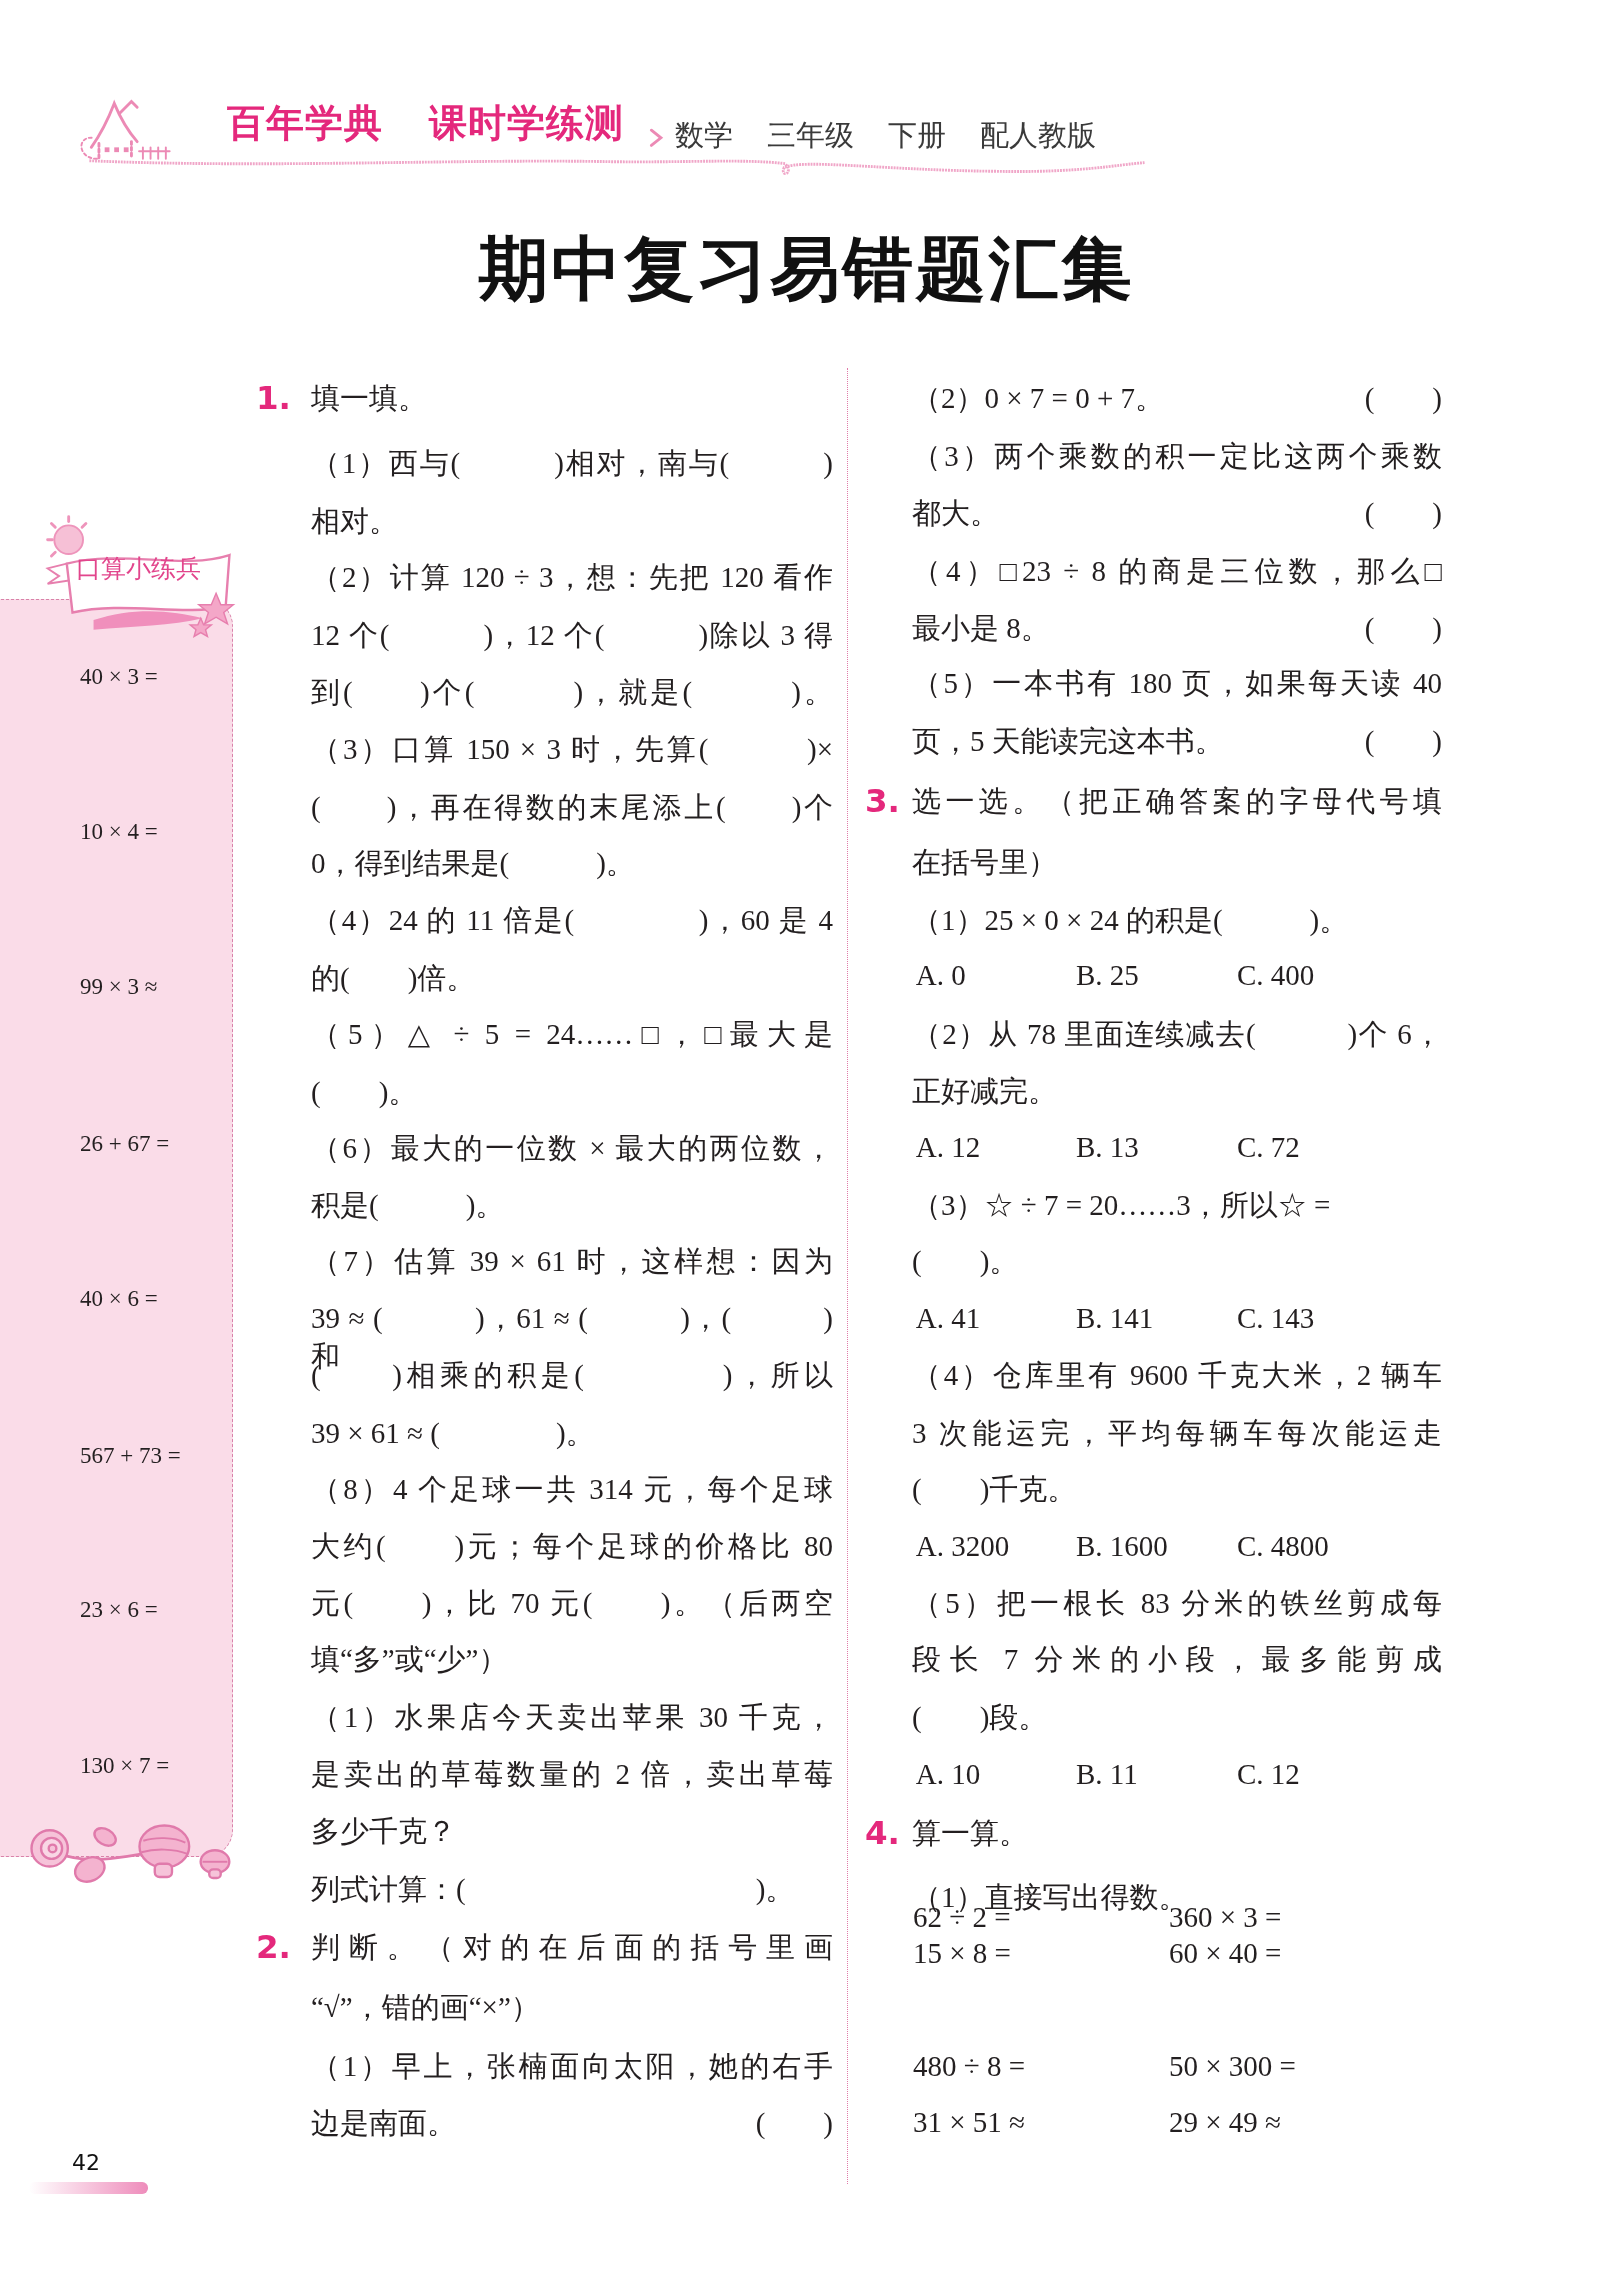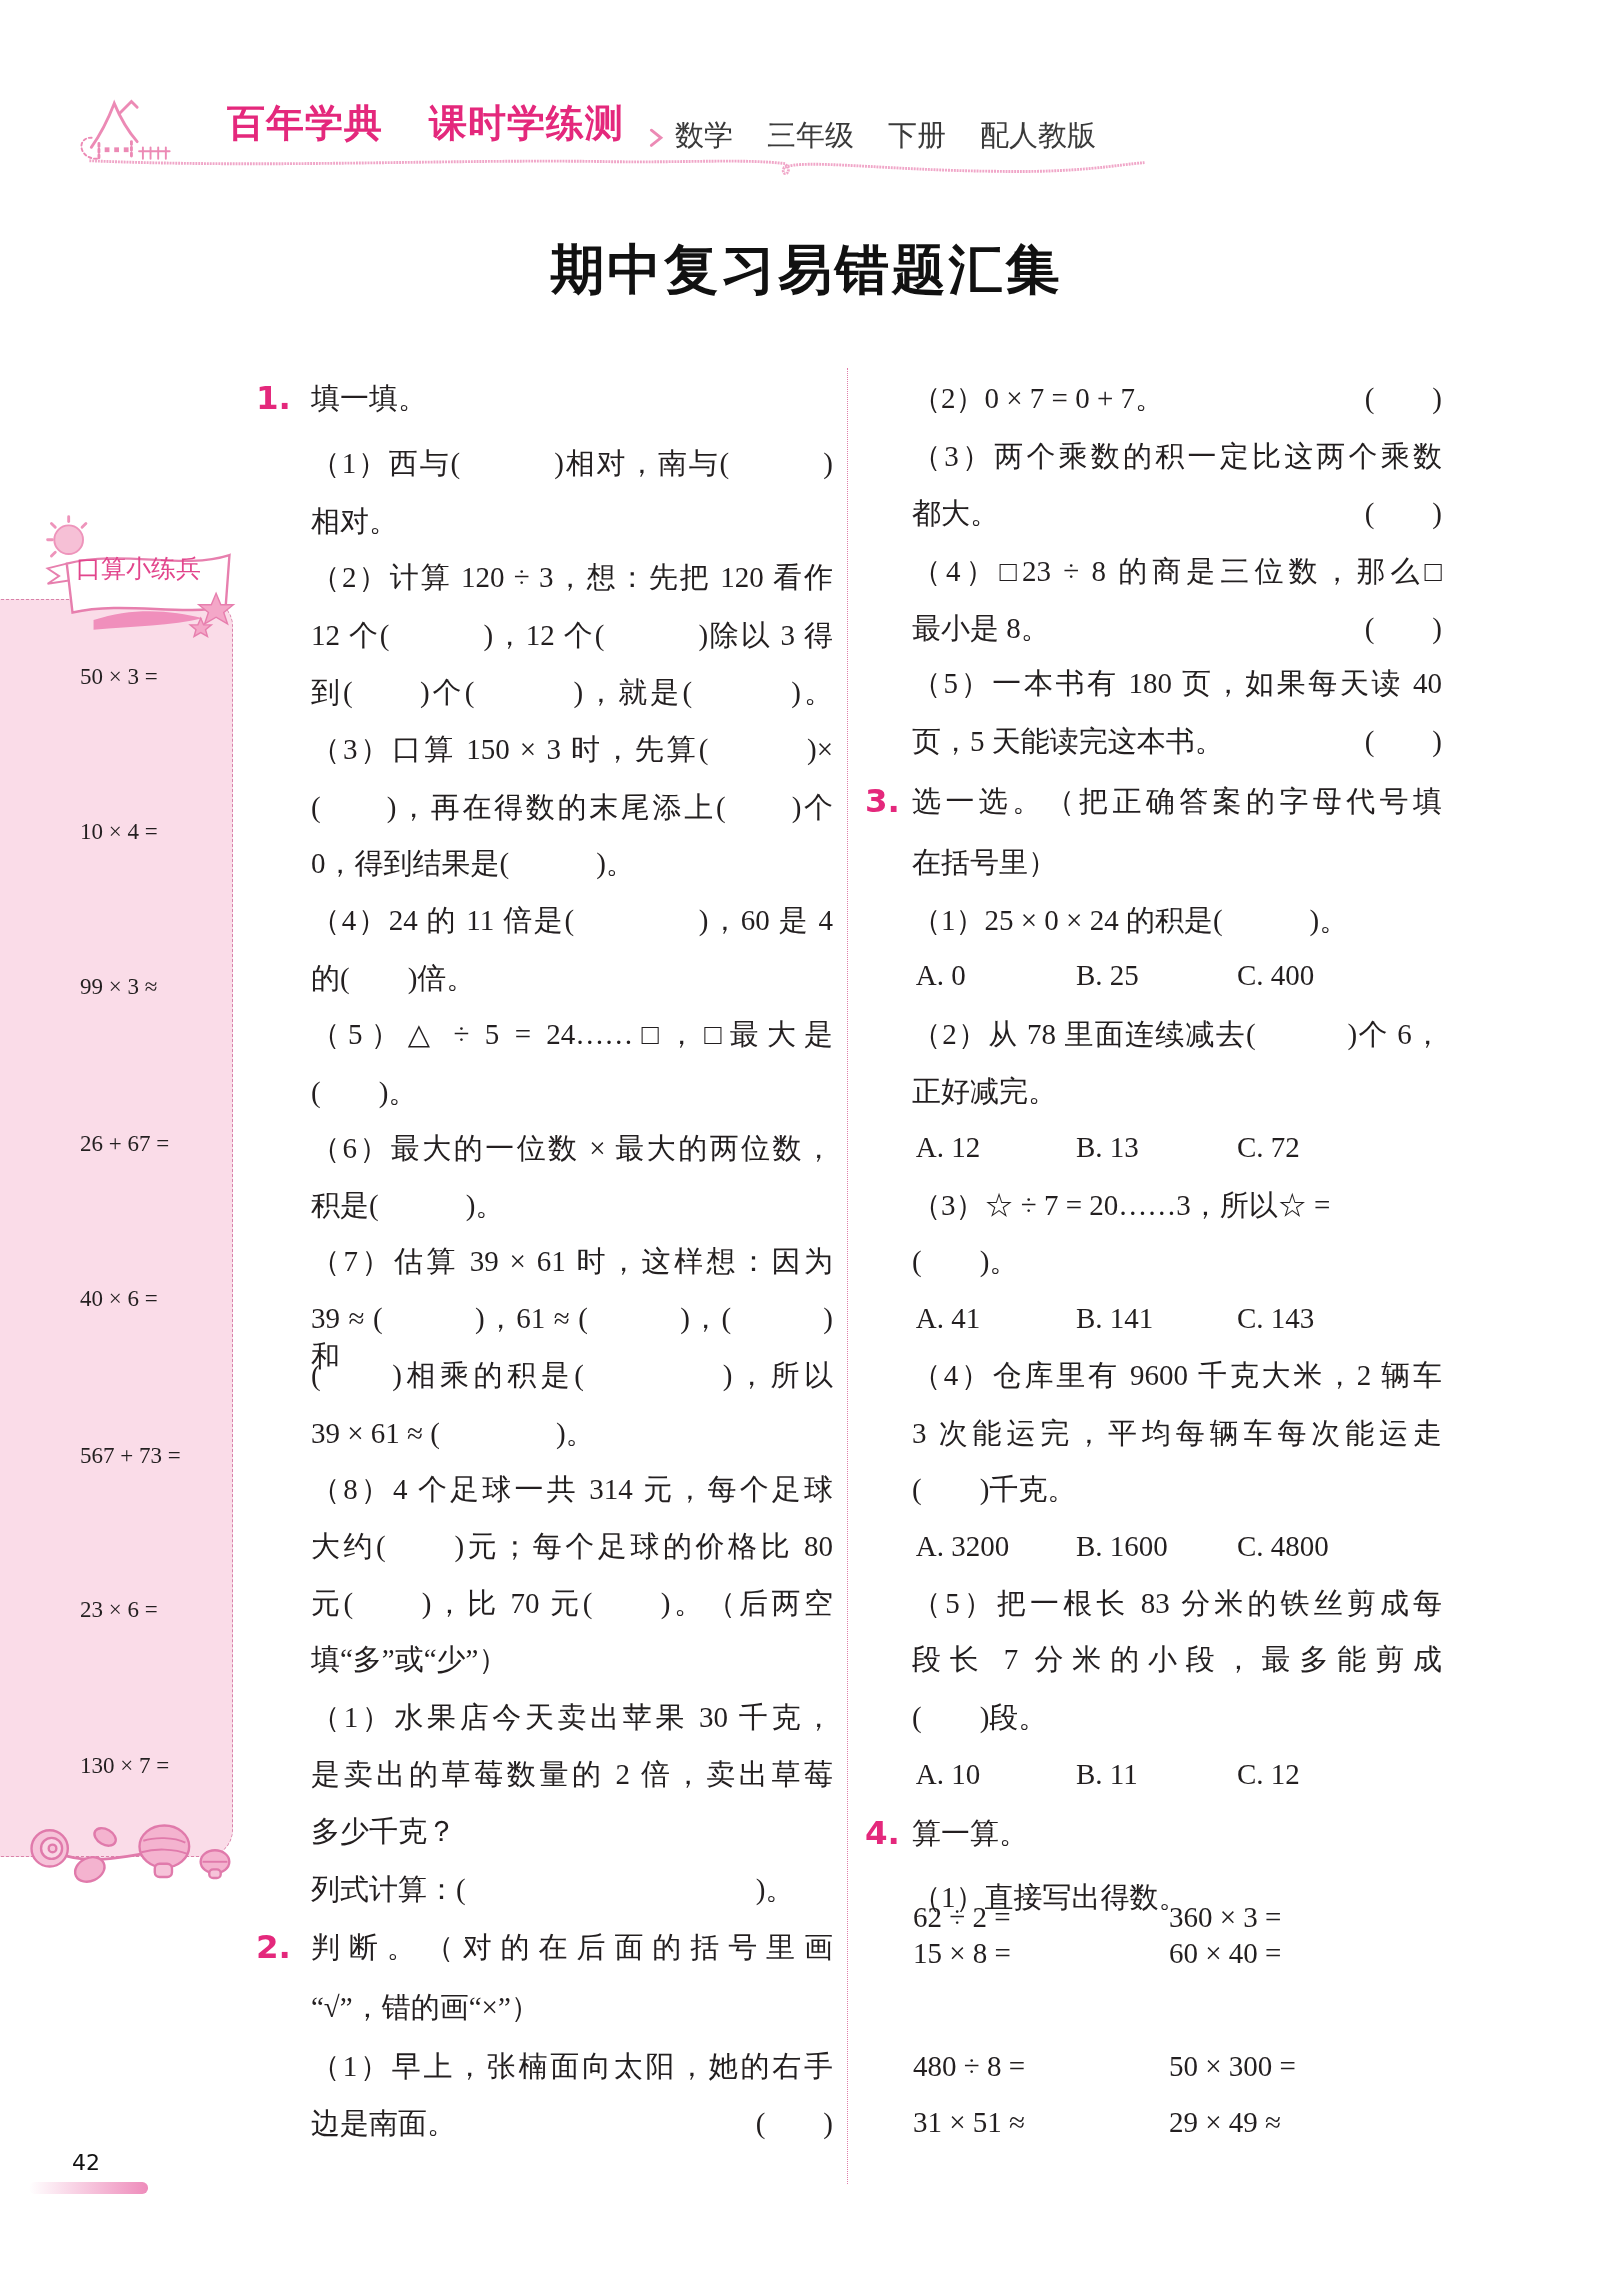--- a/index.html
+++ b/index.html
@@ -8,21 +8,21 @@
     background:#ffffff; color:#231f20;
     font-family:"Liberation Serif","DejaVu Serif",serif;
   }
   .abs { position:absolute; }
   
   .brand { position:absolute; top:101px; font-family:"DejaVu Sans","Liberation Sans",sans-serif;
            font-weight:bold; font-size:38px; line-height:44px; color:#e4287c; letter-spacing:1px; white-space:nowrap; }
   .meta { position:absolute; left:675px; top:116px; display:flex; gap:34px; font-size:29px; line-height:38px;
           color:#3a3a3a; font-family:"DejaVu Sans","Liberation Sans",sans-serif; font-weight:300; white-space:nowrap; }
   .page-title { position:absolute; left:0; width:1613px; top:239px; text-align:center;
-                font-family:"DejaVu Sans","Liberation Sans",sans-serif; font-weight:bold; font-size:54px;
+                font-family:"DejaVu Sans","Liberation Sans",sans-serif; font-weight:bold; font-size:70px;
                 line-height:61px; letter-spacing:2.9px; color:#111; }
   
   .side-box { position:absolute; left:-3.8px; top:599px; width:236px; height:1256px; background:#fadce8;
               border:1.9px dashed #d982a9; border-left:none; border-radius:0 27px 27px 0; }
   .side-banner-text { position:absolute; left:76px; top:553px; font-size:25px; line-height:32.5px; color:#e2458c;
                       font-family:"DejaVu Sans","Liberation Sans",sans-serif; white-space:nowrap; }
   .side-item { position:absolute; left:80px; font-size:23px; line-height:31px; color:#231f20; white-space:nowrap; }
   
   .divider { position:absolute; left:847px; top:368px; height:1816px; border-left:1.9px dotted #e07aa8; }
   
@@ -87,21 +87,21 @@
     <path d="M30 55 L10 60 L22 68 L10 76 L36 72 Z" fill="#fff" stroke="#e77fae" stroke-width="2"></path>
     <path d="M30 55 C90 40 150 62 200 46 L196 100 C150 110 90 94 36 106 Z" fill="#fff" stroke="#e77fae" stroke-width="2.5"></path>
     <path d="M58 114 C100 100 140 104 172 112 C140 120 100 120 58 124 Z" fill="#f08fbc"></path>
     <g fill="#f4a7c8" stroke="#e77fae" stroke-width="1.5">
       <polygon points="186,86 191,98 204,98 194,106 198,118 186,111 174,118 178,106 168,98 181,98"></polygon>
       <polygon points="170,112 173,119 181,119 175,124 177,131 170,127 163,131 165,124 159,119 167,119"></polygon>
     </g>
   </svg>
   <div class="side-banner-text">口算小练兵</div>
 
-  <div class="side-item" style="top:661px">50 × 3 =</div>
+  <div class="side-item" style="top:661px">40 × 3 =</div>
   <div class="side-item" style="top:816px">10 × 4 =</div>
   <div class="side-item" style="top:971px">99 × 3 ≈</div>
   <div class="side-item" style="top:1128px">26 + 67 =</div>
   <div class="side-item" style="top:1283px">40 × 6 =</div>
   <div class="side-item" style="top:1440px">567 + 73 =</div>
   <div class="side-item" style="top:1594px">23 × 6 =</div>
   <div class="side-item" style="top:1750px">130 × 7 =</div>
 
   <svg class="abs" style="left:21px;top:1814px" width="215" height="86" viewBox="0 0 225 90">
     <g stroke="#e07aab" stroke-width="2.5">

